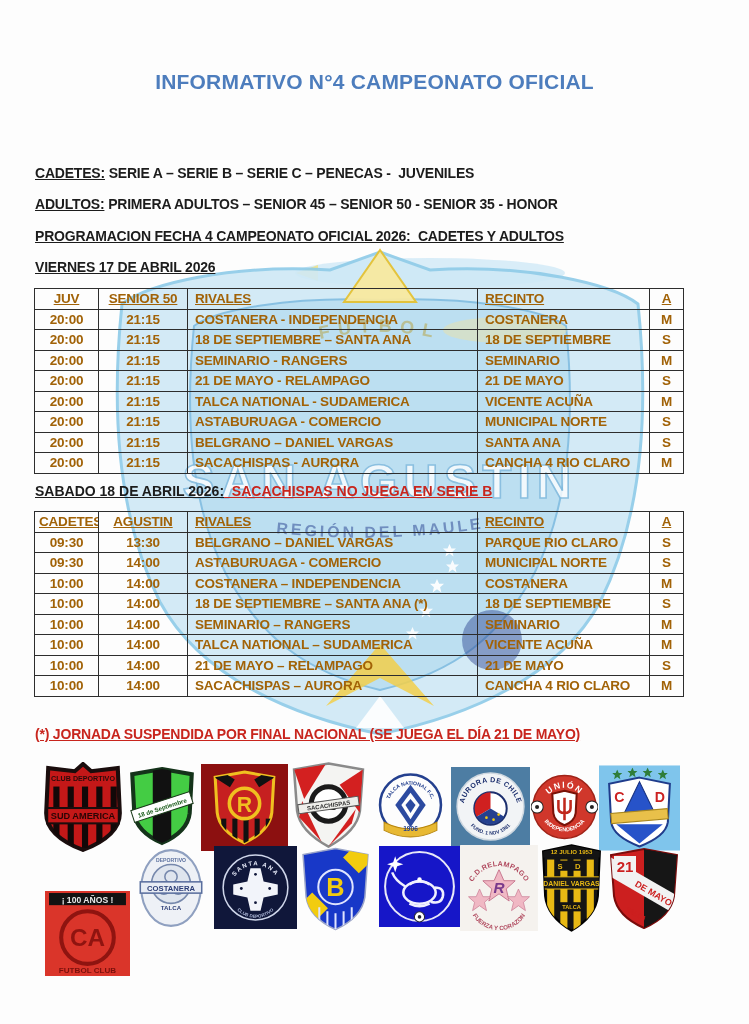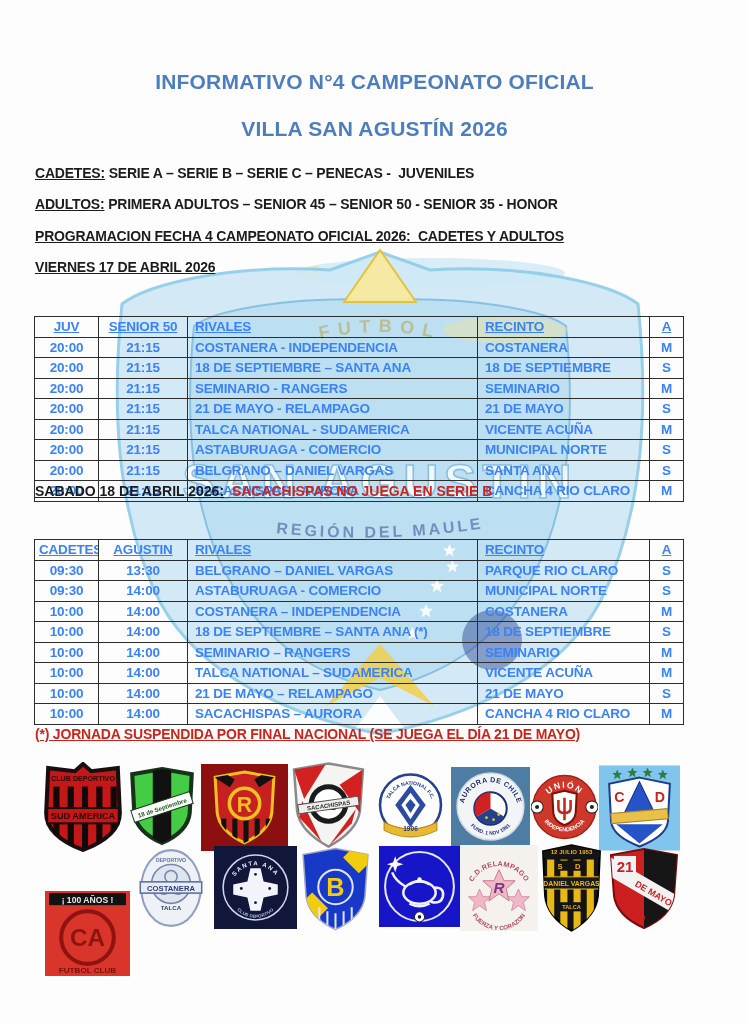--- a/index.html
+++ b/index.html
@@ -7,21 +7,21 @@
         font-family:"Liberation Sans", sans-serif;box-shadow:0 0 4px rgba(0,0,0,.3);}
   .wm{position:absolute;left:0;top:0;width:749px;height:1024px;pointer-events:none;}
   .title{position:absolute;left:0;width:749px;text-align:center;font-weight:bold;
          font-size:21px;letter-spacing:.2px;color:var(--title-blue,#4d7dbd);}
   .t1{top:70px;} .t2{top:117px;}
   .introline{position:absolute;left:35px;font-size:14px;font-weight:bold;color:#1c1c1c;
              letter-spacing:-.2px;white-space:pre;text-align:center;}
   .ul{text-decoration:underline;}
   .l1{top:165px;} .l2{top:196px;} .l3{top:228px;text-decoration:underline;} .l4{top:259px;text-decoration:underline;}
   table.sched{position:absolute;left:34px;width:649px;border-collapse:collapse;table-layout:fixed;
-              font-size:13.5px;font-weight:bold;color:#3b82f6;letter-spacing:-.2px;margin-top:28px;}
+              font-size:13.5px;font-weight:bold;color:#a16207;letter-spacing:-.2px;}
   table.sched th, table.sched td{border:1.4px solid #2d2d2d;padding:0 4px;height:19.5px;
               overflow:hidden;white-space:nowrap;background:transparent;}
   table.sched th{text-align:left;}
   table.sched th:nth-child(1), table.sched th:nth-child(2), table.sched th:nth-child(5),
   table.sched td:nth-child(1), table.sched td:nth-child(2), table.sched td:nth-child(5){text-align:center;}
   table.sched th:nth-child(3), table.sched th:nth-child(4),
   table.sched td:nth-child(3), table.sched td:nth-child(4){padding-left:7px;}
   table.sched th span{text-decoration:underline;}
   .ftab{top:288px;} .stab{top:511px;}
   .sabado{position:absolute;left:35px;top:483px;font-size:14px;font-weight:bold;white-space:pre;}
@@ -67,21 +67,20 @@
     <use href="#star" x="-6" y="-6" width="13" height="13" transform="translate(452,566)" fill="#fff" opacity=".9"></use>
     <use href="#star" x="-6" y="-6" width="14" height="14" transform="translate(436,585)" fill="#fff" opacity=".95"></use>
     <use href="#star" x="-6" y="-6" width="14" height="14" transform="translate(425,610)" fill="#fff" opacity=".9"></use>
     <use href="#star" x="-6" y="-6" width="13" height="13" transform="translate(412,633)" fill="#fff" opacity=".9"></use>
     <circle cx="492" cy="640" r="30" fill="#27408f" opacity=".45"></circle>
     <polygon points="380,644 326,706 380,678 434,706" fill="#f2cf4a" opacity=".85"></polygon>
     <polygon points="380,696 356,728 404,728" fill="#ffffff" opacity=".9"></polygon>
   </svg>
 
   <div class="title t1">INFORMATIVO N°4 CAMPEONATO OFICIAL</div>
-  <div class="title t2">VILLA SAN AGUSTÍN 2026</div>
 
   <div class="introline l1"><span class="ul">CADETES:</span><span> SERIE A – SERIE B – SERIE C – PENECAS -  JUVENILES</span></div>
   <div class="introline l2"><span class="ul">ADULTOS:</span><span> PRIMERA ADULTOS – SENIOR 45 – SENIOR 50 - SENIOR 35 - HONOR</span></div>
   <div class="introline l3">PROGRAMACION FECHA 4 CAMPEONATO OFICIAL 2026:  CADETES Y ADULTOS</div>
   <div class="introline l4">VIERNES 17 DE ABRIL 2026</div>
 
   <table class="sched ftab">
     <colgroup>
         <col style="width:64px">
         <col style="width:89px">

